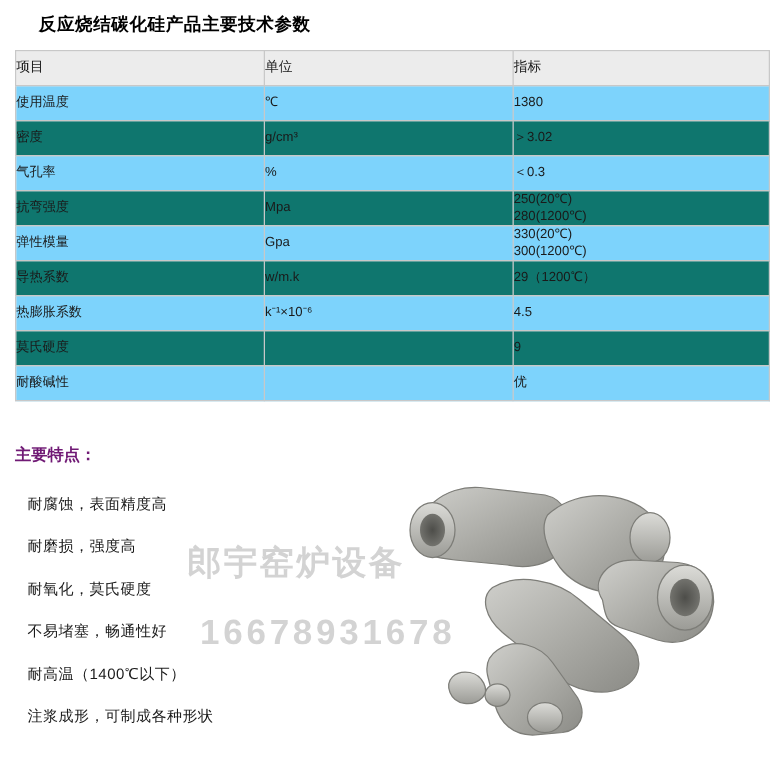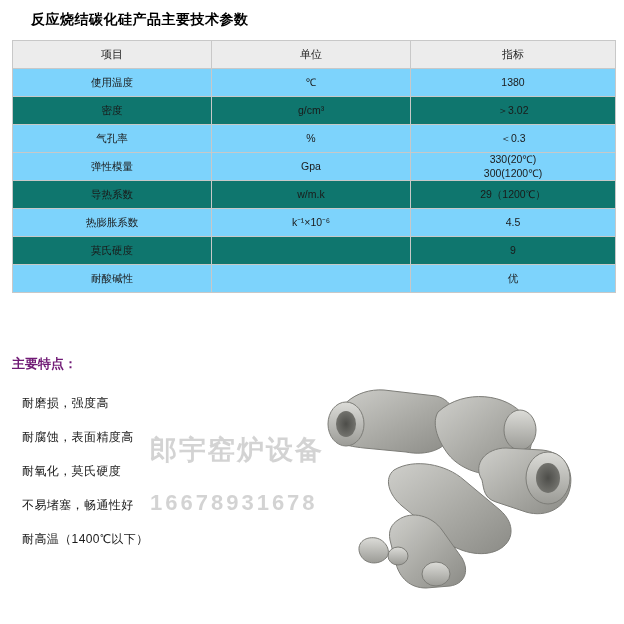--- a/index.html
+++ b/index.html
@@ -28,21 +28,21 @@
   table.spec {
     position: absolute;
     left: 12px;
     top: 40px;
     width: 600px;
     border-collapse: collapse;
     table-layout: fixed;
   }
   table.spec td, table.spec th {
     border: 1px solid #c8c8c8;
-    text-align: center;
+    text-align: left;
     vertical-align: middle;
     font-size: 10.5px;
     font-weight: normal;
     color: #1a1a1a;
     padding: 0;
     height: 27px;
     line-height: 1.25;
   }
   table.spec tr.header td {
     background: #ececec;
@@ -90,23 +90,23 @@
     left: 150px;
     top: 432px;
     font-size: 27px;
     font-weight: bold;
     color: rgba(120,120,120,0.33);
     letter-spacing: 2px;
     pointer-events: none;
   }
   .watermark-num {
     position: absolute;
-    left: 150px;
+    left: 160px;
     top: 490px;
-    font-size: 22px;
+    font-size: 28px;
     font-weight: bold;
     color: rgba(120,120,120,0.33);
     letter-spacing: 3px;
     pointer-events: none;
   }
   .ceramic-svg { display:block; }
 </style>
 </head>
 <body>
 
@@ -127,20 +127,28 @@
     <tr class="odd">
       <td class="col1">密度</td>
       <td class="col2">g/cm³</td>
       <td class="col3">＞3.02</td>
     </tr>
     <tr class="even">
       <td class="col1">气孔率</td>
       <td class="col2">%</td>
       <td class="col3">＜0.3</td>
     </tr>
+    <tr class="odd">
+      <td class="col1">抗弯强度</td>
+      <td class="col2">Mpa</td>
+      <td class="col3 two-line">
+        <div>250(20℃)</div>
+        <div>280(1200℃)</div>
+      </td>
+    </tr>
     <tr class="even">
       <td class="col1">弹性模量</td>
       <td class="col2">Gpa</td>
       <td class="col3 two-line">
         <div>330(20℃)</div>
         <div>300(1200℃)</div>
       </td>
     </tr>
     <tr class="odd">
       <td class="col1">导热系数</td>
@@ -161,25 +169,26 @@
       <td class="col1">耐酸碱性</td>
       <td class="col2"></td>
       <td class="col3">优</td>
     </tr>
   </tbody>
 </table>
 
 <div class="features-title">主要特点：</div>
 
 <div class="features-list">
+  <div>耐腐蚀，表面精度高</div>
   <div>耐磨损，强度高</div>
-  <div>耐腐蚀，表面精度高</div>
   <div>耐氧化，莫氏硬度</div>
   <div>不易堵塞，畅通性好</div>
   <div>耐高温（1400℃以下）</div>
+  <div>注浆成形，可制成各种形状</div>
 </div>
 
 <div class="image-area">
   <svg class="ceramic-svg" width="330" height="250" viewBox="0 0 330 250" aria-hidden="true">
     <defs>
       <linearGradient id="g1" x1="0" y1="0" x2="1" y2="1">
         <stop offset="0%" stop-color="#cfcfcb"></stop>
         <stop offset="55%" stop-color="#a9a9a4"></stop>
         <stop offset="100%" stop-color="#8b8b86"></stop>
       </linearGradient>

